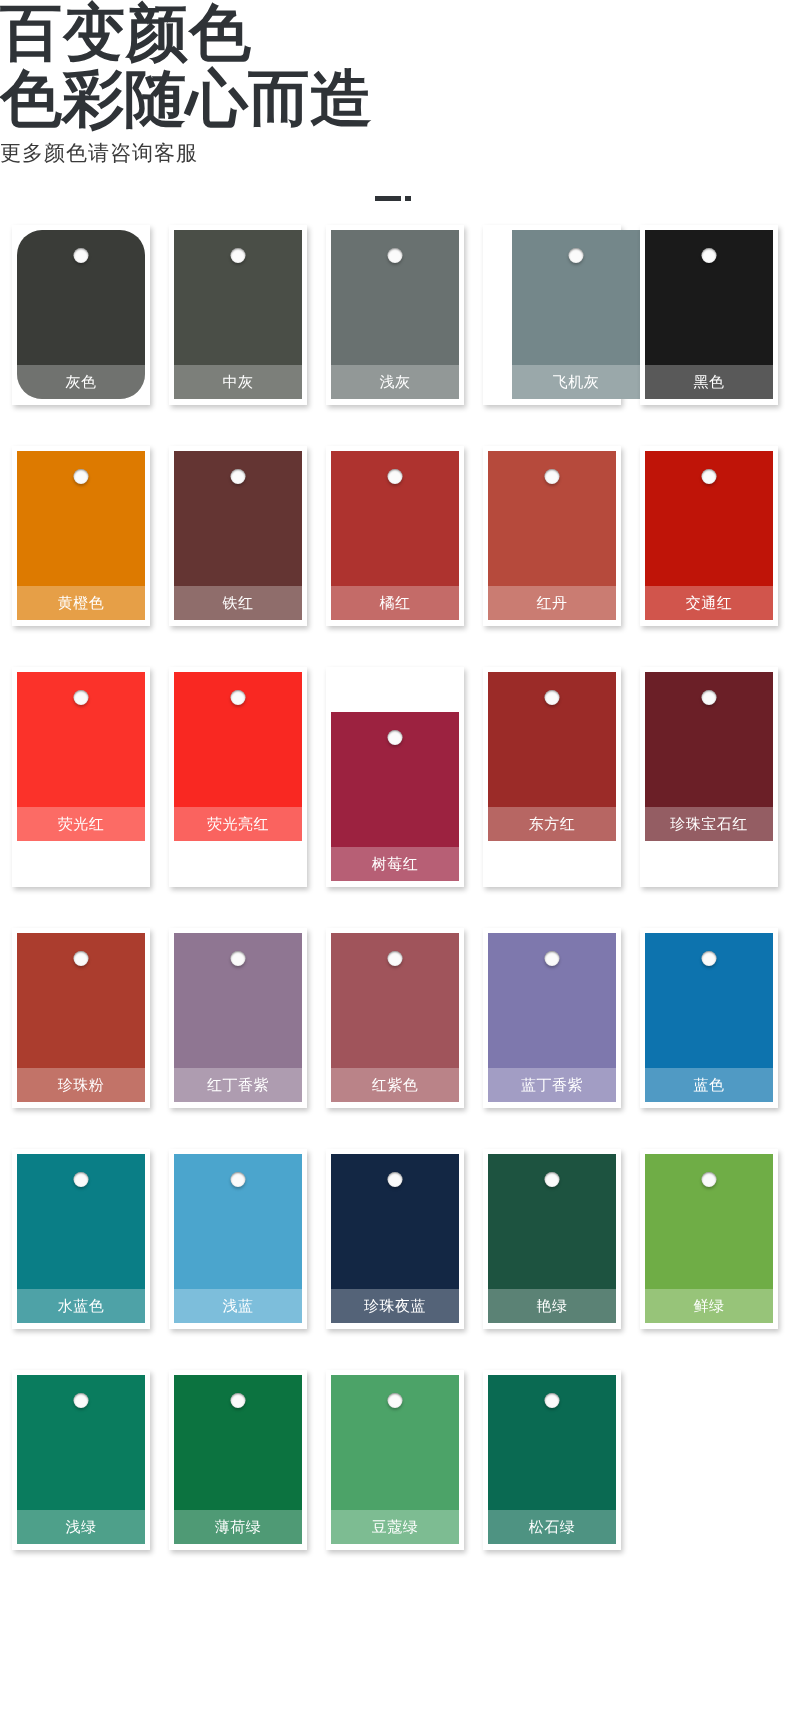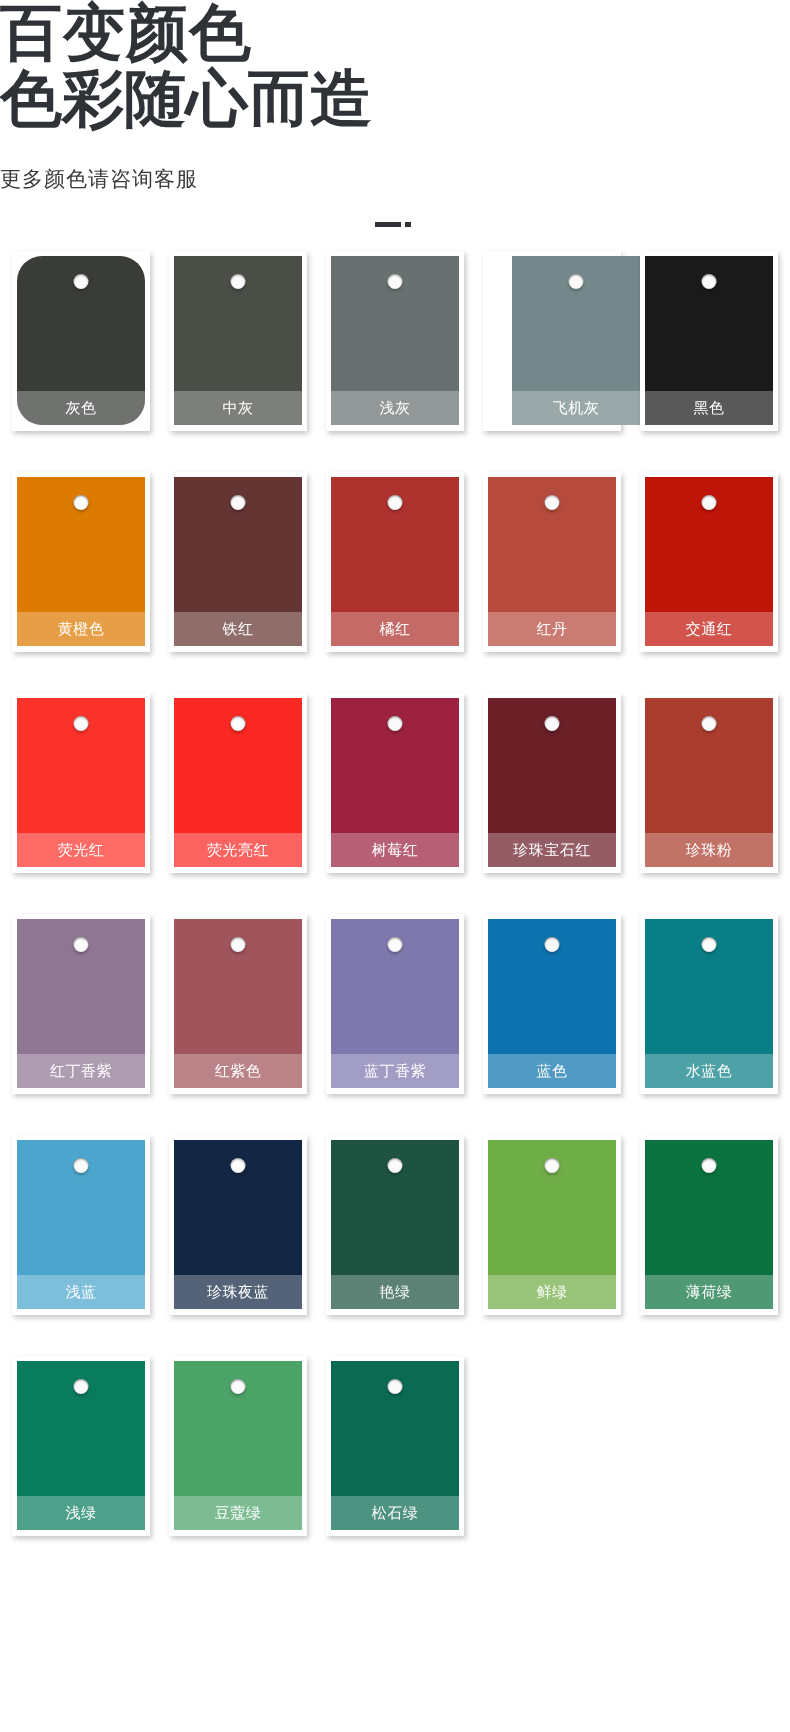--- a/index.html
+++ b/index.html
@@ -37,21 +37,21 @@
     color: #2f3337;
     letter-spacing: 1px;
   }
 
   .title-line.line2 {
     font-size: 62px;
     letter-spacing: 0px;
   }
 
   .subtitle {
-    margin-top: 34px;
+    margin-top: 8px;
     font-size: 21px;
     color: #3a3a3a;
     font-weight: normal;
     letter-spacing: 1px;
   }
 
   .divider {
     margin: 22px auto 0 auto;
     width: 40px;
     height: 18px;
@@ -239,28 +239,36 @@
       </div>
       <div class="card">
         <div class="swatch" style="background: rgb(249, 40, 34);">
           <span class="hole"></span>
           <div class="label-band">
             <span class="label-text">荧光亮红</span>
           </div>
         </div>
       </div>
       <div class="card">
-        <div class="swatch" style="background: rgb(156, 34, 64);">
+        <div class="swatch" style="background: rgb(156, 34, 64); margin-top: 40px;">
           <span class="hole"></span>
           <div class="label-band">
             <span class="label-text">树莓红</span>
           </div>
         </div>
       </div>
       <div class="card">
+        <div class="swatch" style="background: rgb(155, 43, 40);">
+          <span class="hole"></span>
+          <div class="label-band">
+            <span class="label-text">东方红</span>
+          </div>
+        </div>
+      </div>
+      <div class="card">
         <div class="swatch" style="background: rgb(107, 31, 39);">
           <span class="hole"></span>
           <div class="label-band">
             <span class="label-text">珍珠宝石红</span>
           </div>
         </div>
       </div>
       <div class="card">
         <div class="swatch" style="background: rgb(171, 61, 46);">
           <span class="hole"></span>
@@ -335,36 +343,36 @@
       </div>
       <div class="card">
         <div class="swatch" style="background: rgb(111, 173, 70);">
           <span class="hole"></span>
           <div class="label-band">
             <span class="label-text">鲜绿</span>
           </div>
         </div>
       </div>
       <div class="card">
+        <div class="swatch" style="background: rgb(10, 124, 94);">
+          <span class="hole"></span>
+          <div class="label-band">
+            <span class="label-text">浅绿</span>
+          </div>
+        </div>
+      </div>
+      <div class="card">
         <div class="swatch" style="background: rgb(12, 115, 64);">
           <span class="hole"></span>
           <div class="label-band">
             <span class="label-text">薄荷绿</span>
           </div>
         </div>
       </div>
       <div class="card">
-        <div class="swatch" style="background: rgb(10, 124, 94);">
-          <span class="hole"></span>
-          <div class="label-band">
-            <span class="label-text">浅绿</span>
-          </div>
-        </div>
-      </div>
-      <div class="card">
         <div class="swatch" style="background: rgb(76, 163, 104);">
           <span class="hole"></span>
           <div class="label-band">
             <span class="label-text">豆蔻绿</span>
           </div>
         </div>
       </div>
       <div class="card">
         <div class="swatch" style="background: rgb(10, 106, 82);">
           <span class="hole"></span>

